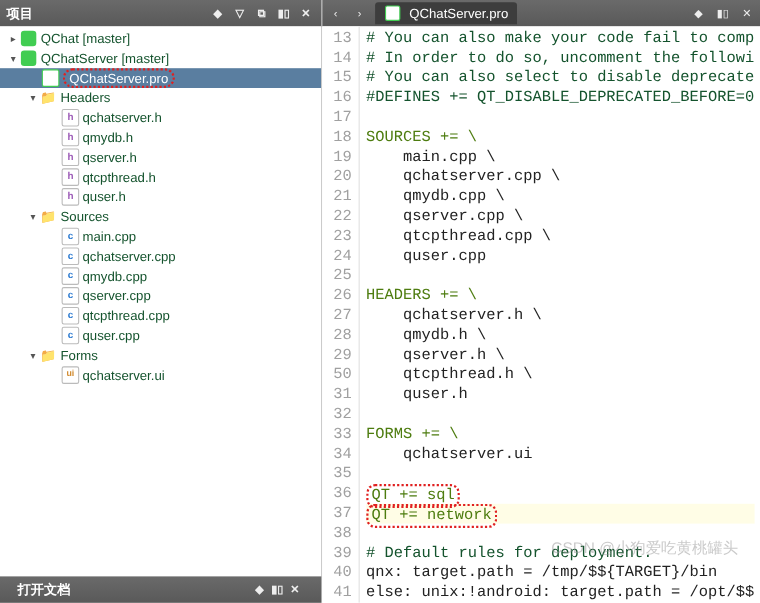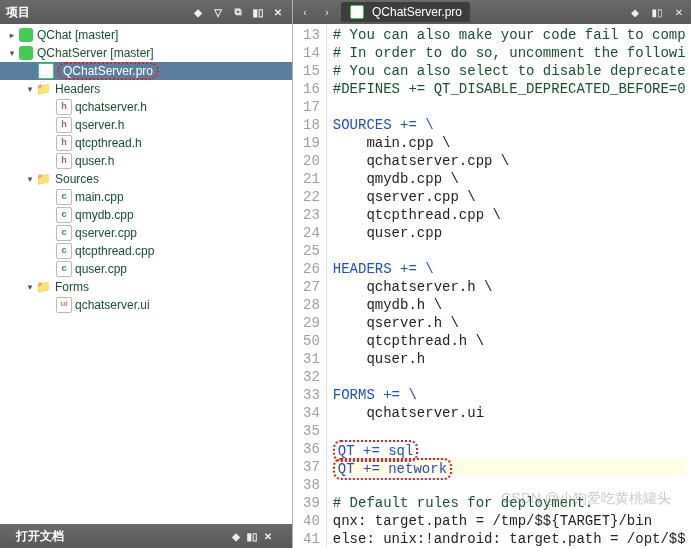--- a/index.html
+++ b/index.html
@@ -133,21 +133,21 @@
     text-align:right;
     border-right:1px solid #e0e0e0;
   }
   .code {
     padding:2px 0 2px 6px;
     white-space:pre;
     color:#222;
   }
   .line { height:18px; line-height:18px; }
   .cmnt { color:#14532d; }
-  .kw   { color:#1d4ed8; }
+  .kw   { color:#4d7c0f; }
   .current-line { background:#fffde6; }
   .code .highlight-box {
     border:2px dotted #e02020;border-radius:8px;padding:0 3px;
     display:inline-block;
   }
   .watermark {
     position:absolute;
     right:20px; bottom:40px;
     color:rgba(150,150,150,0.5);
     font-size:14px;
@@ -199,20 +199,25 @@
       <span class="lbl">Headers</span>
     </div>
     <div class="tree-row">
             <span class="indent" style="width:56px"></span>
             <span class="icon icon-h"></span>
             <span class="lbl">qchatserver.h</span>
           </div>
     <div class="tree-row">
             <span class="indent" style="width:56px"></span>
             <span class="icon icon-h"></span>
+            <span class="lbl">qmydb.h</span>
+          </div>
+    <div class="tree-row">
+            <span class="indent" style="width:56px"></span>
+            <span class="icon icon-h"></span>
             <span class="lbl">qserver.h</span>
           </div>
     <div class="tree-row">
             <span class="indent" style="width:56px"></span>
             <span class="icon icon-h"></span>
             <span class="lbl">qtcpthread.h</span>
           </div>
     <div class="tree-row">
             <span class="indent" style="width:56px"></span>
             <span class="icon icon-h"></span>
@@ -222,20 +227,25 @@
     <div class="tree-row">
       <span class="indent" style="width:24px"></span>
       <span class="twisty">▾</span>
       <span class="icon icon-folder"></span>
       <span class="lbl">Sources</span>
     </div>
     <div class="tree-row">
             <span class="indent" style="width:56px"></span>
             <span class="icon icon-cpp"></span>
             <span class="lbl">main.cpp</span>
+          </div>
+    <div class="tree-row">
+            <span class="indent" style="width:56px"></span>
+            <span class="icon icon-cpp"></span>
+            <span class="lbl">qchatserver.cpp</span>
           </div>
     <div class="tree-row">
             <span class="indent" style="width:56px"></span>
             <span class="icon icon-cpp"></span>
             <span class="lbl">qmydb.cpp</span>
           </div>
     <div class="tree-row">
             <span class="indent" style="width:56px"></span>
             <span class="icon icon-cpp"></span>
             <span class="lbl">qserver.cpp</span>

